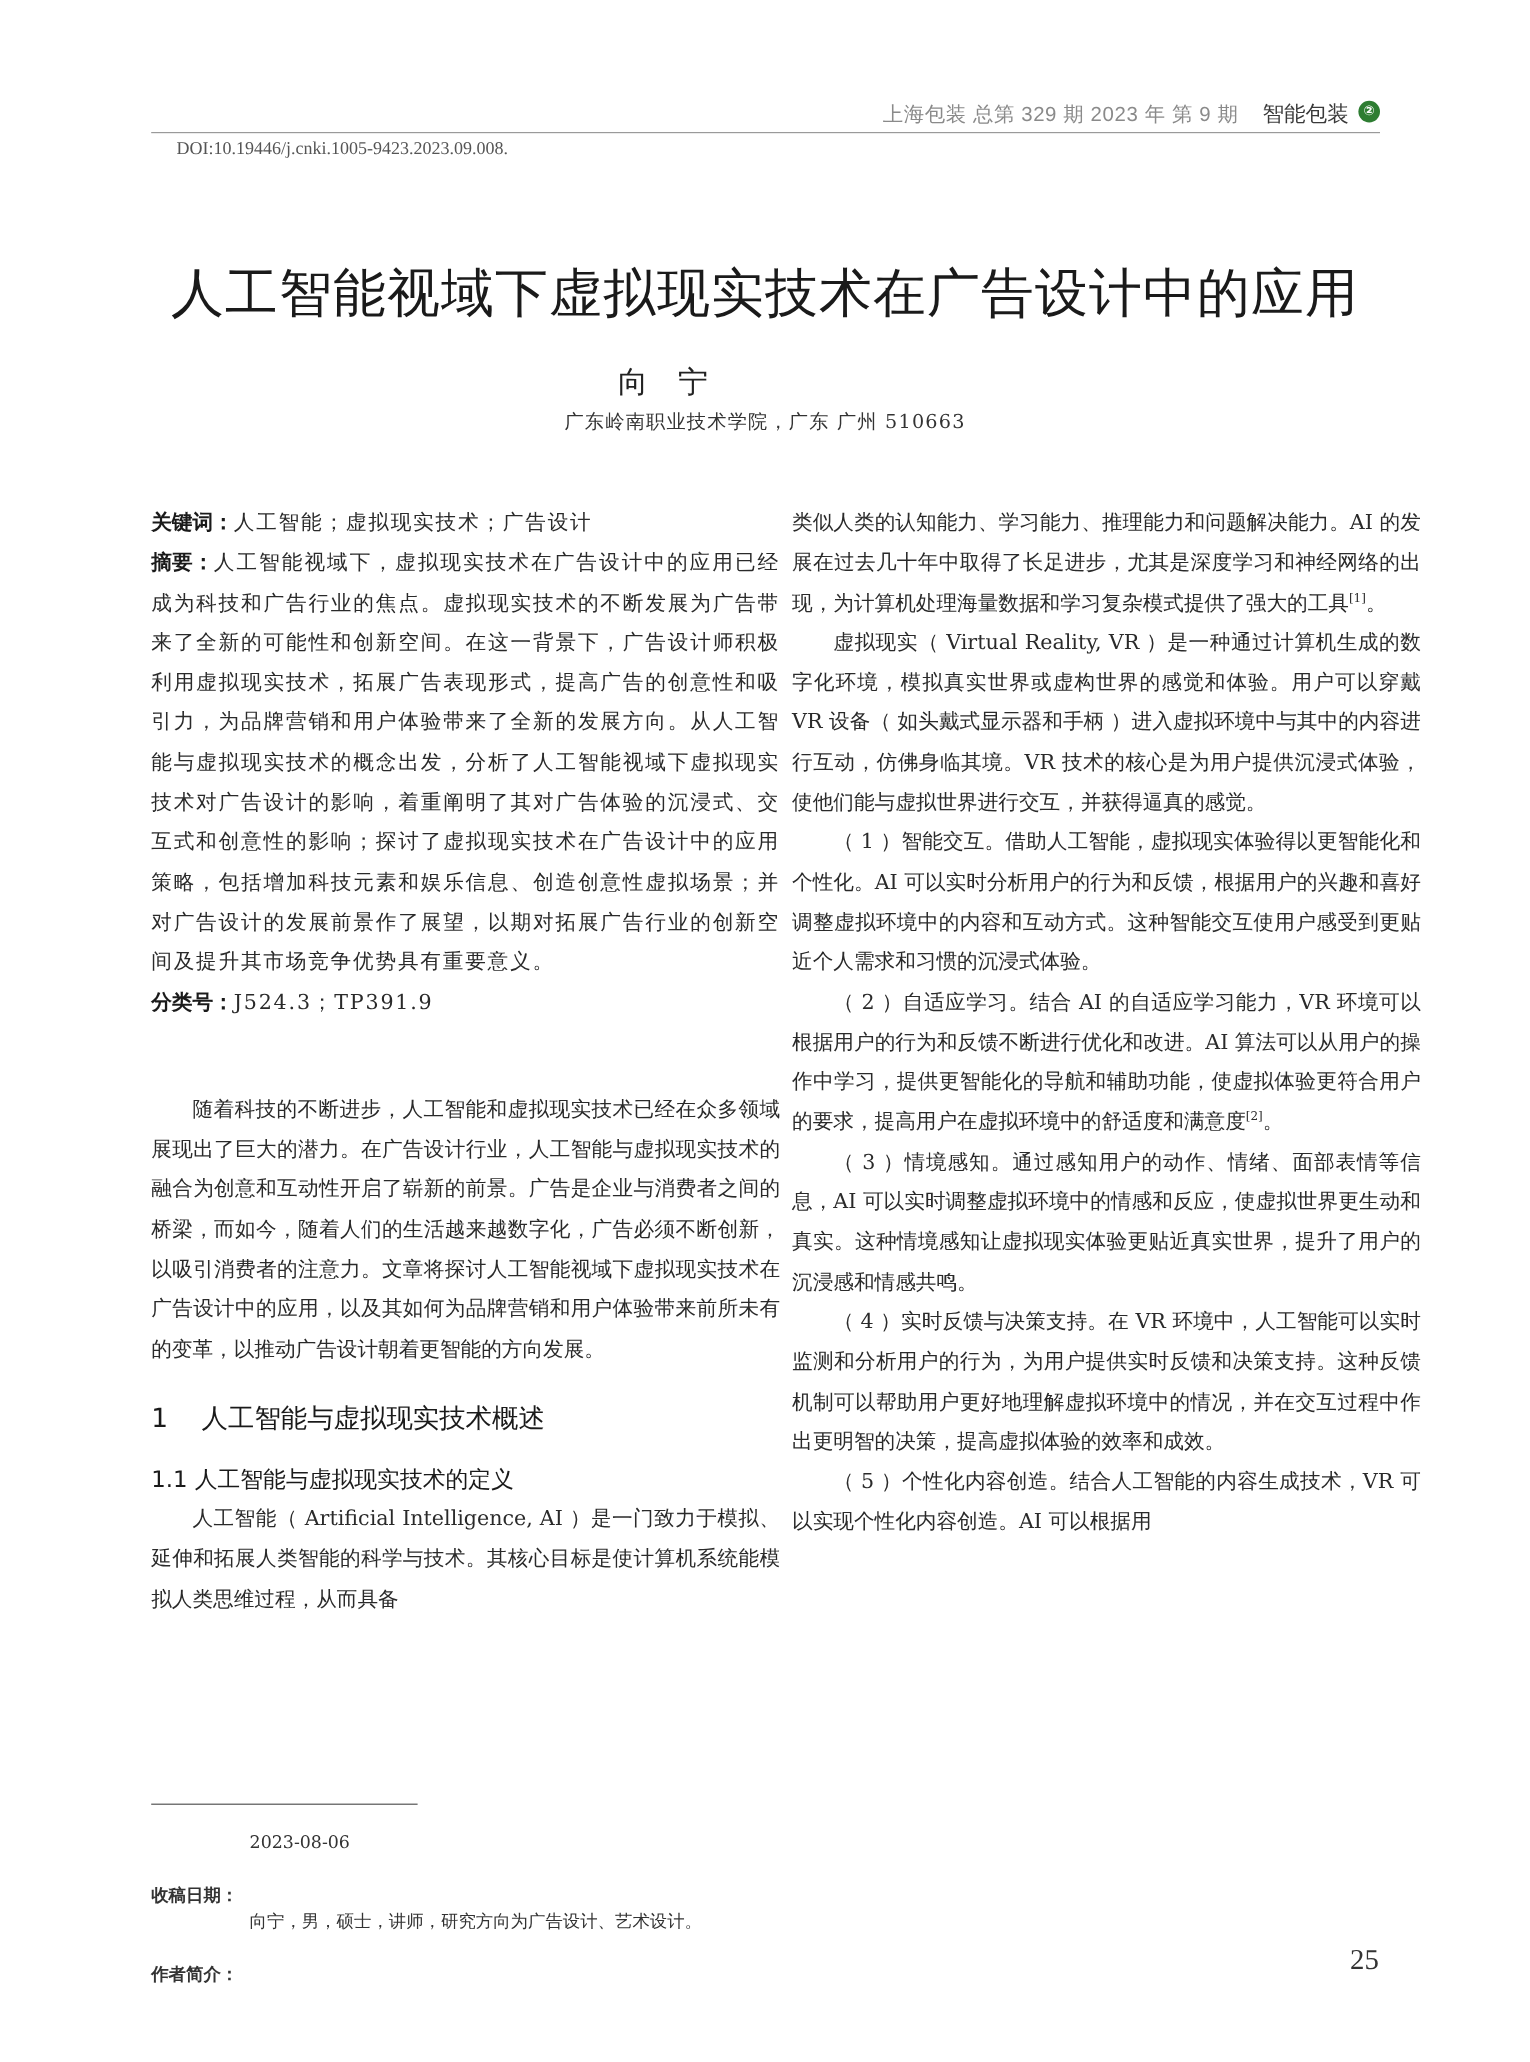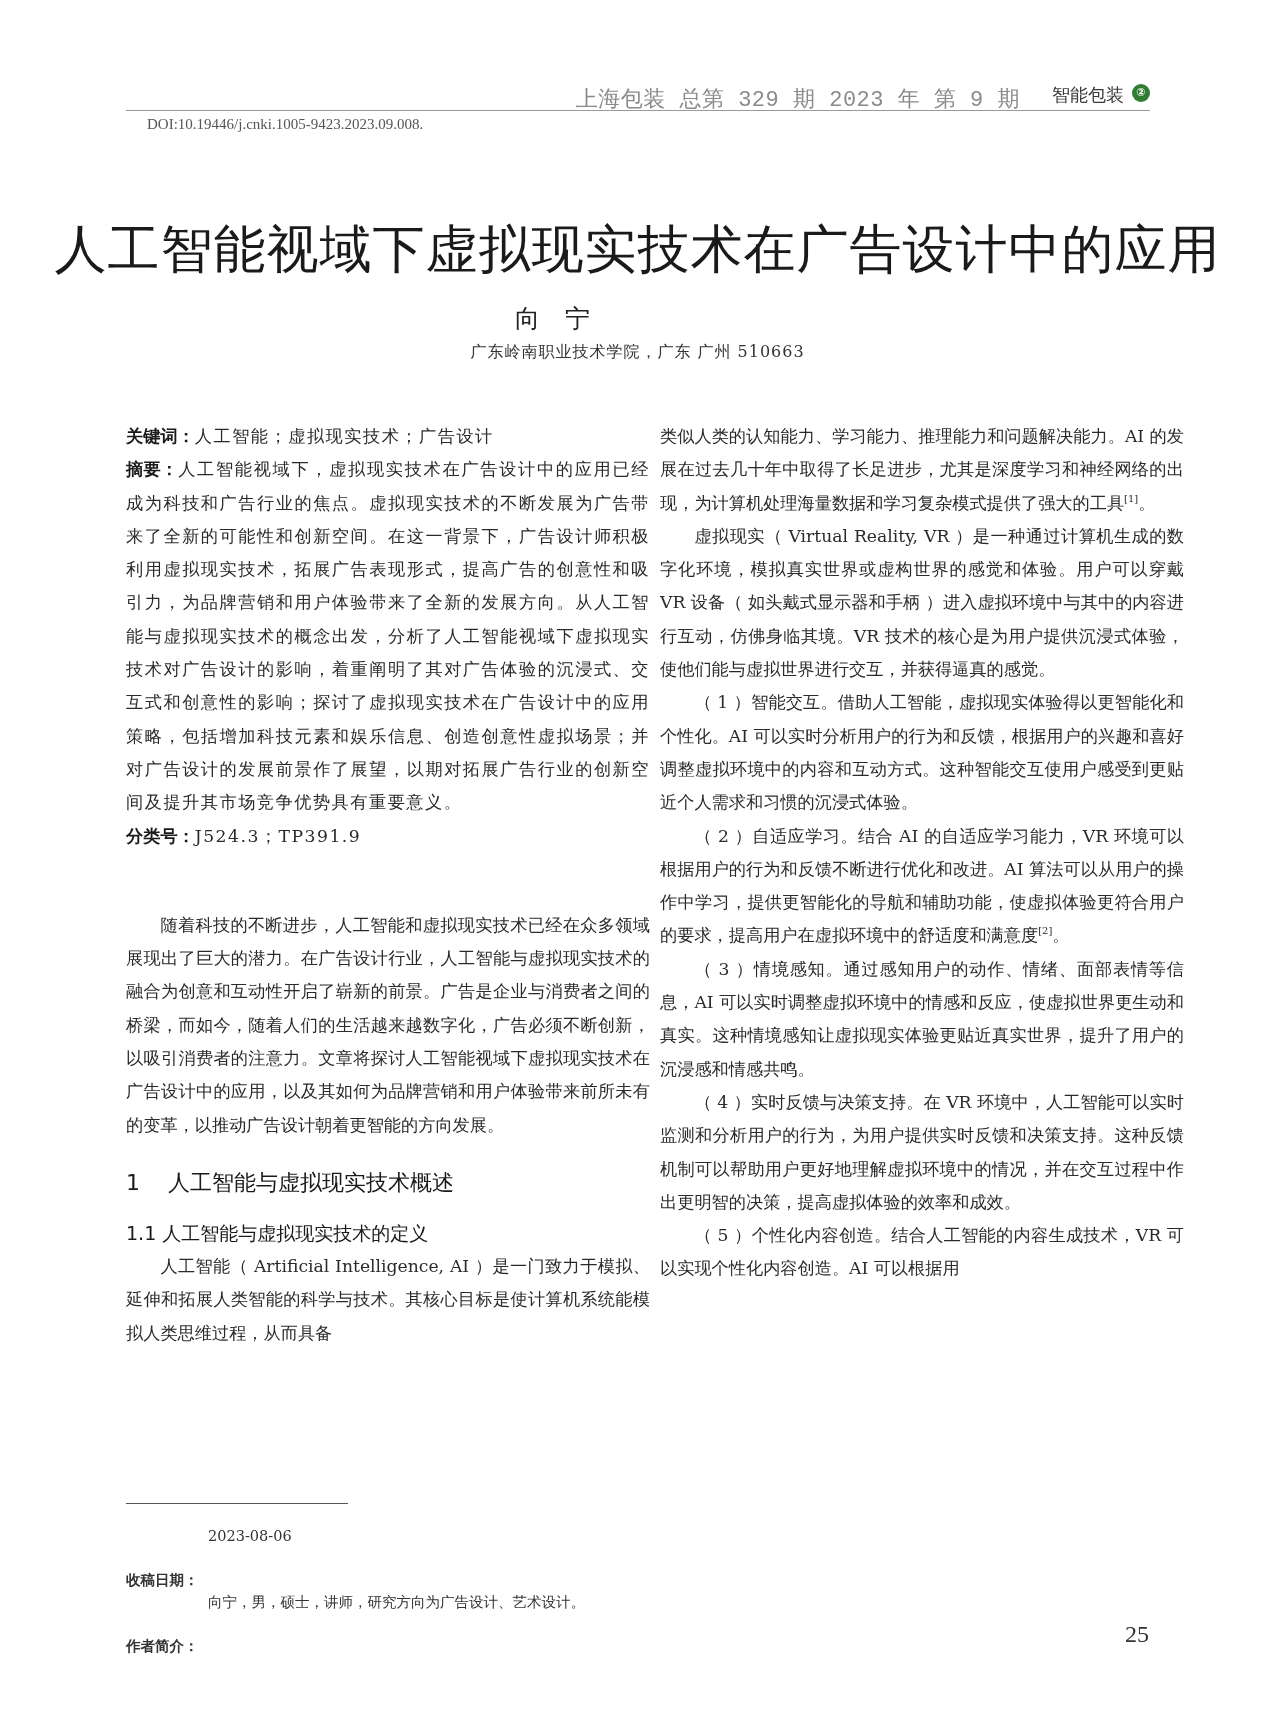--- a/index.html
+++ b/index.html
@@ -1,30 +1,30 @@
 <!DOCTYPE html>
 <html><head>
 <meta charset="utf-8">
 <style>
   html, body { margin: 0; padding: 0; background: #ffffff; }
   body { width: 1275px; height: 1718px; position: relative; color: #2a2a2a;
          font-family: "DejaVu Serif", "Liberation Serif", serif; overflow: hidden; }
   .hdr { position: absolute; left: 126px; top: 82px; width: 1024px; height: 28px;
          border-bottom: 1px solid #9a9a9a; }
-  .hdr-journal { position: absolute; right: 130px; top: 2px; font-size: 22px; color: #8a8a8a;
-                 font-family: Liberation Mono, monospace; letter-spacing: 0.5px; }
+  .hdr-journal { position: absolute; right: 118px; top: 2px; font-size: 17px; color: #8a8a8a;
+                 font-family: Liberation Sans, sans-serif; letter-spacing: 0.5px; }
   .hdr-section { position: absolute; right: 26px; top: 1px; font-size: 18px; color: #3a3a3a;
                  font-family: Liberation Mono, monospace; }
   .hdr-logo { position: absolute; right: 0px; top: 2px; width: 18px; height: 18px; border-radius: 50%;
               background: #2e7d32; color: #fff; font-size: 11px; font-weight: bold; text-align: center;
               line-height: 18px; font-family: "DejaVu Sans", sans-serif; }
   .doi { position: absolute; left: 126px; top: 116px; font-size: 15px; color: #555;
          font-family: "Liberation Serif", serif; margin-left: 21px; }
   .title { position: absolute; left: 0; width: 1275px; top: 215px; text-align: center;
-           font-size: 52px; font-family: "DejaVu Sans", sans-serif; color: #1a1a1a; letter-spacing: 1px; }
+           font-size: 44px; font-family: "DejaVu Sans", sans-serif; color: #1a1a1a; letter-spacing: 1px; }
   .author { position: absolute; left: 0; width: 1105px; top: 302px; text-align: center;
             font-size: 25px; font-family: "DejaVu Sans", sans-serif; color: #222; }
   .affil { position: absolute; left: 0; width: 1275px; top: 342px; text-align: center;
            font-size: 16px; color: #333; letter-spacing: 1px; }
   .col { position: absolute; width: 524px; font-size: 17.2px; line-height: 33.3px; text-align: justify; }
   .col-left { left: 126px; top: 420px; }
   .col-right { left: 660px; top: 420px; }
   .abs-block { letter-spacing: 1.5px; }
   .lbl { font-family: "DejaVu Sans", sans-serif; font-weight: bold; color: #1a1a1a; letter-spacing: 0; }
   p { margin: 0; }

